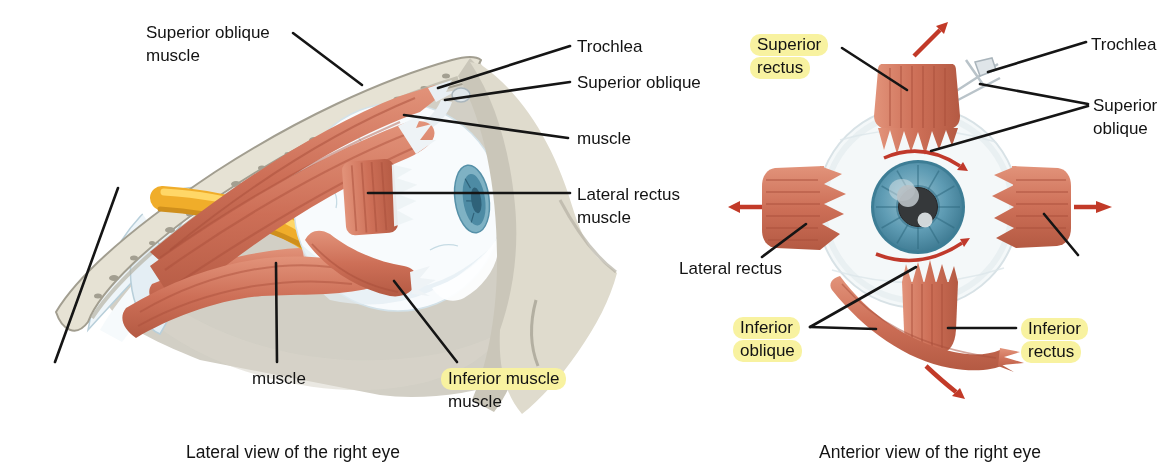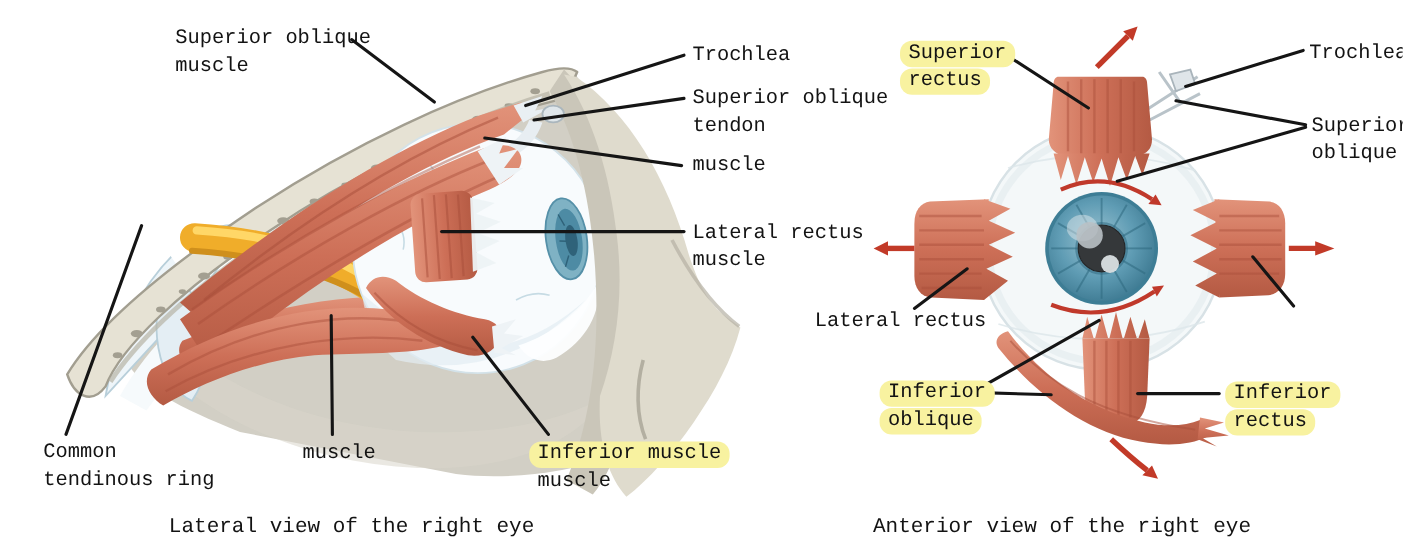--- a/index.html
+++ b/index.html
@@ -1,23 +1,23 @@
 <!DOCTYPE html>
 <html><head>
 <meta charset="utf-8">
 <style>
   html,body{margin:0;padding:0;background:#ffffff;}
   #stage{position:relative;width:1169px;height:463px;background:#ffffff;overflow:hidden;
-         font-family:Liberation Mono, monospace;}
+         font-family:Liberation Sans, sans-serif;}
   #art{position:absolute;left:0;top:0;}
   .lbl{position:absolute;font-size:17px;line-height:23px;color:#131313;white-space:nowrap;}
   .lbl .ln{display:block;}
   .hl{background:#f8f2a0;border-radius:10px;padding:1px 7px;margin-left:-7px;display:inline-block;
       line-height:20px;}
-  .cap{position:absolute;transform:translateX(-50%);font-size:17.5px;color:#131313;white-space:nowrap;}
+  .cap{position:absolute;transform:translateX(-50%);font-size:17.5px;color:#131313;white-space:nowrap;margin-top:13px;}
 </style>
 </head>
 <body>
 
 <div id="stage">
 
 <svg id="art" width="1169" height="463" viewBox="0 0 1169 463">
   <defs>
     <linearGradient id="mgV" x1="0" y1="0" x2="0" y2="1">
       <stop offset="0" stop-color="#e2937a"></stop>
@@ -265,32 +265,27 @@
 
 <div class="lbl" style="left:146px;top:21px">
   <span class="ln">Superior oblique</span>
   <span class="ln">muscle</span>
 </div>
 <div class="lbl" style="left:577px;top:35px">
   <span class="ln">Trochlea</span>
 </div>
 <div class="lbl" style="left:577px;top:71px">
   <span class="ln">Superior oblique</span>
-  <span class="ln">tendon</span>
 </div>
 <div class="lbl" style="left:577px;top:127px">
   <span class="ln">muscle</span>
 </div>
 <div class="lbl" style="left:577px;top:183px">
   <span class="ln">Lateral rectus</span>
   <span class="ln">muscle</span>
-</div>
-<div class="lbl" style="left:36px;top:366px">
-  <span class="ln">Common</span>
-  <span class="ln">tendinous ring</span>
 </div>
 <div class="lbl" style="left:252px;top:367px">
   <span class="ln">muscle</span>
 </div>
 <div class="lbl" style="left:448px;top:367px">
   <span class="ln"><span class="hl">Inferior muscle</span></span>
   <span class="ln">muscle</span>
 </div>
 <div class="cap" style="left:293px;top:429px">Lateral view of the right eye</div>
 
@@ -309,15 +304,15 @@
   <span class="ln">Lateral rectus</span>
 </div>
 <div class="lbl" style="left:740px;top:316px">
   <span class="ln"><span class="hl">Inferior</span></span>
   <span class="ln"><span class="hl">oblique</span></span>
 </div>
 <div class="lbl" style="left:1028px;top:317px">
   <span class="ln"><span class="hl">Inferior</span></span>
   <span class="ln"><span class="hl">rectus</span></span>
 </div>
-<div class="cap" style="left:885px;top:429px">Anterior view of the right eye</div>
+<div class="cap" style="left:930px;top:429px">Anterior view of the right eye</div>
 
 </div>
 
 </body></html>

